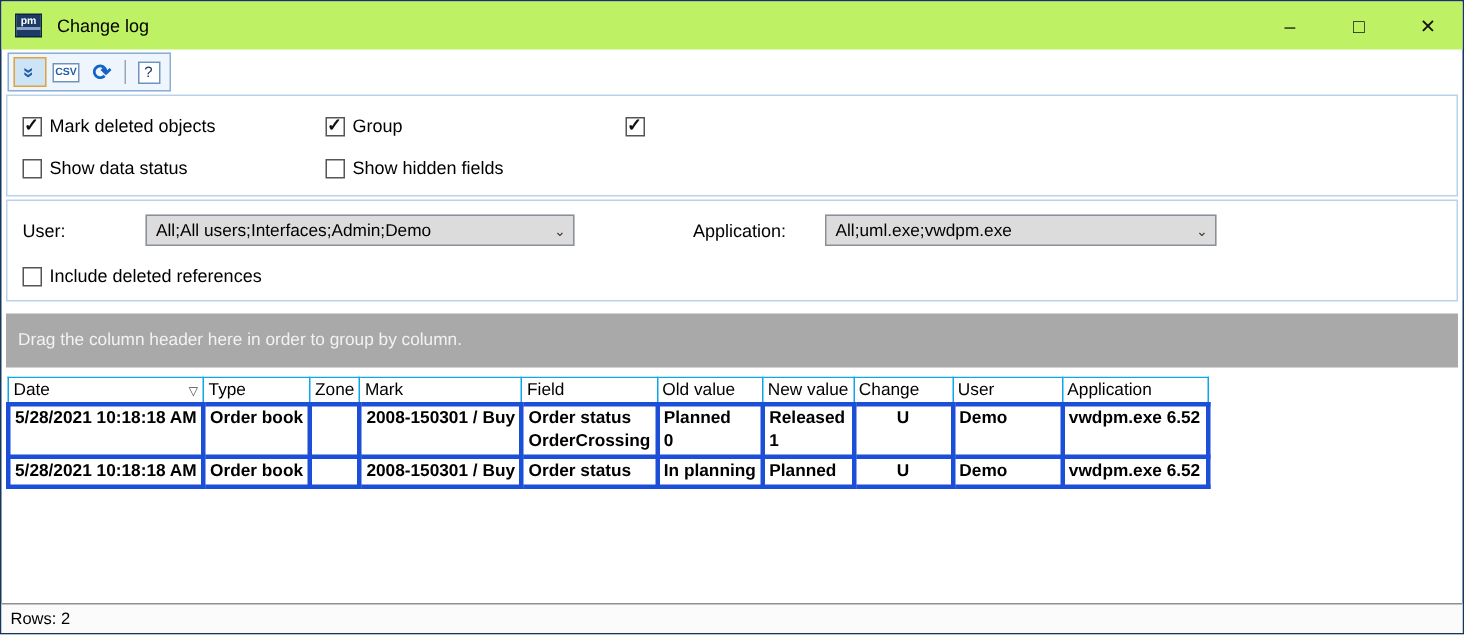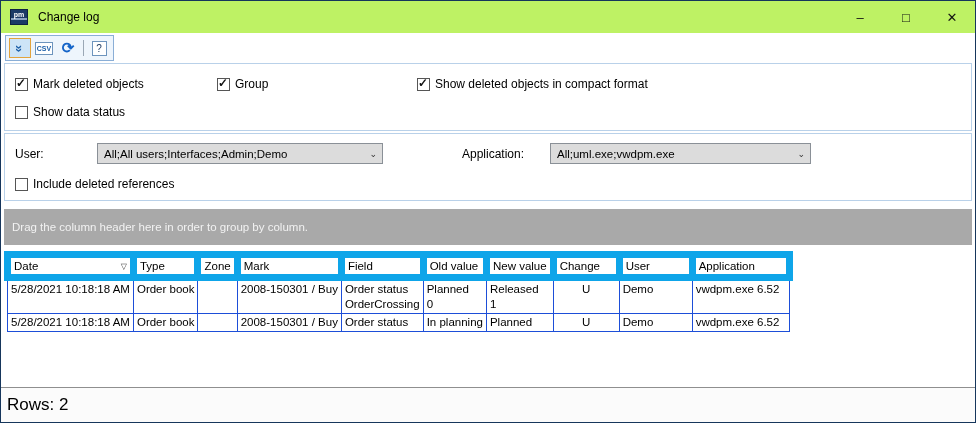--- a/index.html
+++ b/index.html
@@ -48,27 +48,27 @@
   .app-label { margin-left:79px; width:88px; }
   .combo { width:286px; height:21px; border:1px solid #8a9097; background:#dcdcdc; display:flex; align-items:center; justify-content:space-between; padding:0 5px 0 6px; font-size:11.5px; }
   .combo-app { width:261px; }
   .combo-arrow { font-size:9px; color:#333; }
   .include-row { margin-top:13px; }
   
   .groupbar { margin:8px 3px 0; height:36px; flex:0 0 auto; background:#a9a9a9; color:#f2f2f2; display:flex; align-items:center; padding-left:8px; font-size:11.5px; }
   
   .table-area { flex:1; margin:6px 3px 0; overflow:hidden; }
   table.grid { border-collapse:collapse; font-size:11.5px; table-layout:fixed; }
-  .grid th { border:7px solid #0ea5e9; font-weight:normal; text-align:left; padding:2px 3px; height:18px; white-space:nowrap; overflow:hidden; }
-  .grid td { border:1px solid #1d4ed8; padding:1px 3px; vertical-align:top; line-height:15px; white-space:nowrap; overflow:hidden; }
+  .grid th { border:1px solid #0ea5e9; font-weight:normal; text-align:left; padding:2px 3px; height:18px; white-space:nowrap; overflow:hidden; }
+  .grid td { border:3px solid #1d4ed8; padding:1px 3px; vertical-align:top; line-height:15px; white-space:nowrap; overflow:hidden;font-weight:bold; }
   .th-inner { display:flex; align-items:center; justify-content:space-between; }
   .sort-icon { font-size:8px; color:#444; margin-left:2px; }
   td.center { text-align:center; }
   
-  .statusbar { height:35px; flex:0 0 auto; border-top:1px solid #8f8f8f; background:#fbfbfb; display:flex; align-items:center; padding-left:6px; font-size:17px; }
+  .statusbar { height:20px; flex:0 0 auto; border-top:1px solid #8f8f8f; background:#fbfbfb; display:flex; align-items:center; padding-left:6px; font-size:11px; }
 </style>
 </head>
 <body>
 
 <div class="window">
 
   <div class="titlebar">
     <div class="app-icon">
         <span>pm</span>
       </div>
@@ -102,25 +102,28 @@
       <div class="cb-item">
         <span class="checkbox checked"></span>
         <span>Mark deleted objects</span>
       </div>
       <div class="cb-item">
         <span class="checkbox checked"></span>
         <span>Group</span>
       </div>
       <div class="cb-item">
         <span class="checkbox checked"></span>
-        <span>Show deleted objects in compact format</span>
       </div>
       <div class="cb-item">
         <span class="checkbox"></span>
         <span>Show data status</span>
+      </div>
+      <div class="cb-item">
+        <span class="checkbox"></span>
+        <span>Show hidden fields</span>
       </div>
     </div>
   </div>
 
   <div class="panel panel-filters">
     <div class="field-row">
       <span class="field-label user-label">User:</span>
       <div class="combo">
         <span>All;All users;Interfaces;Admin;Demo</span>
         <span class="combo-arrow">⌄</span>

